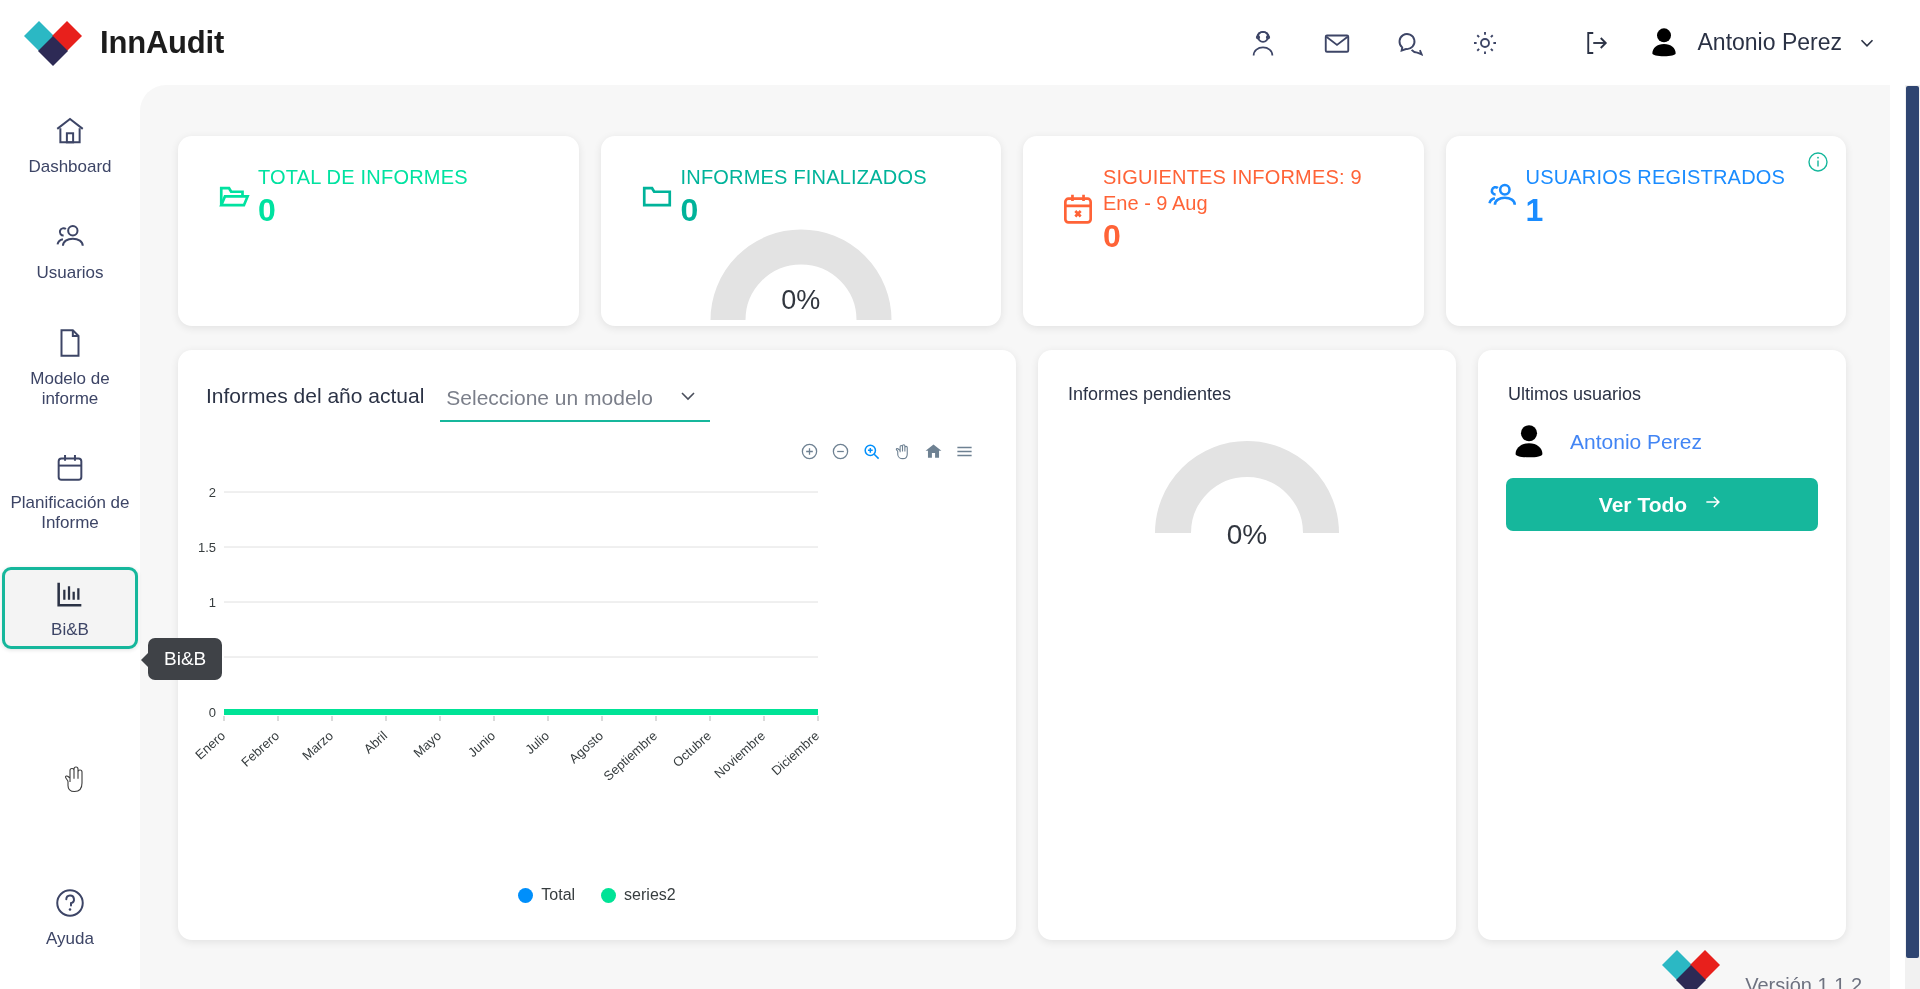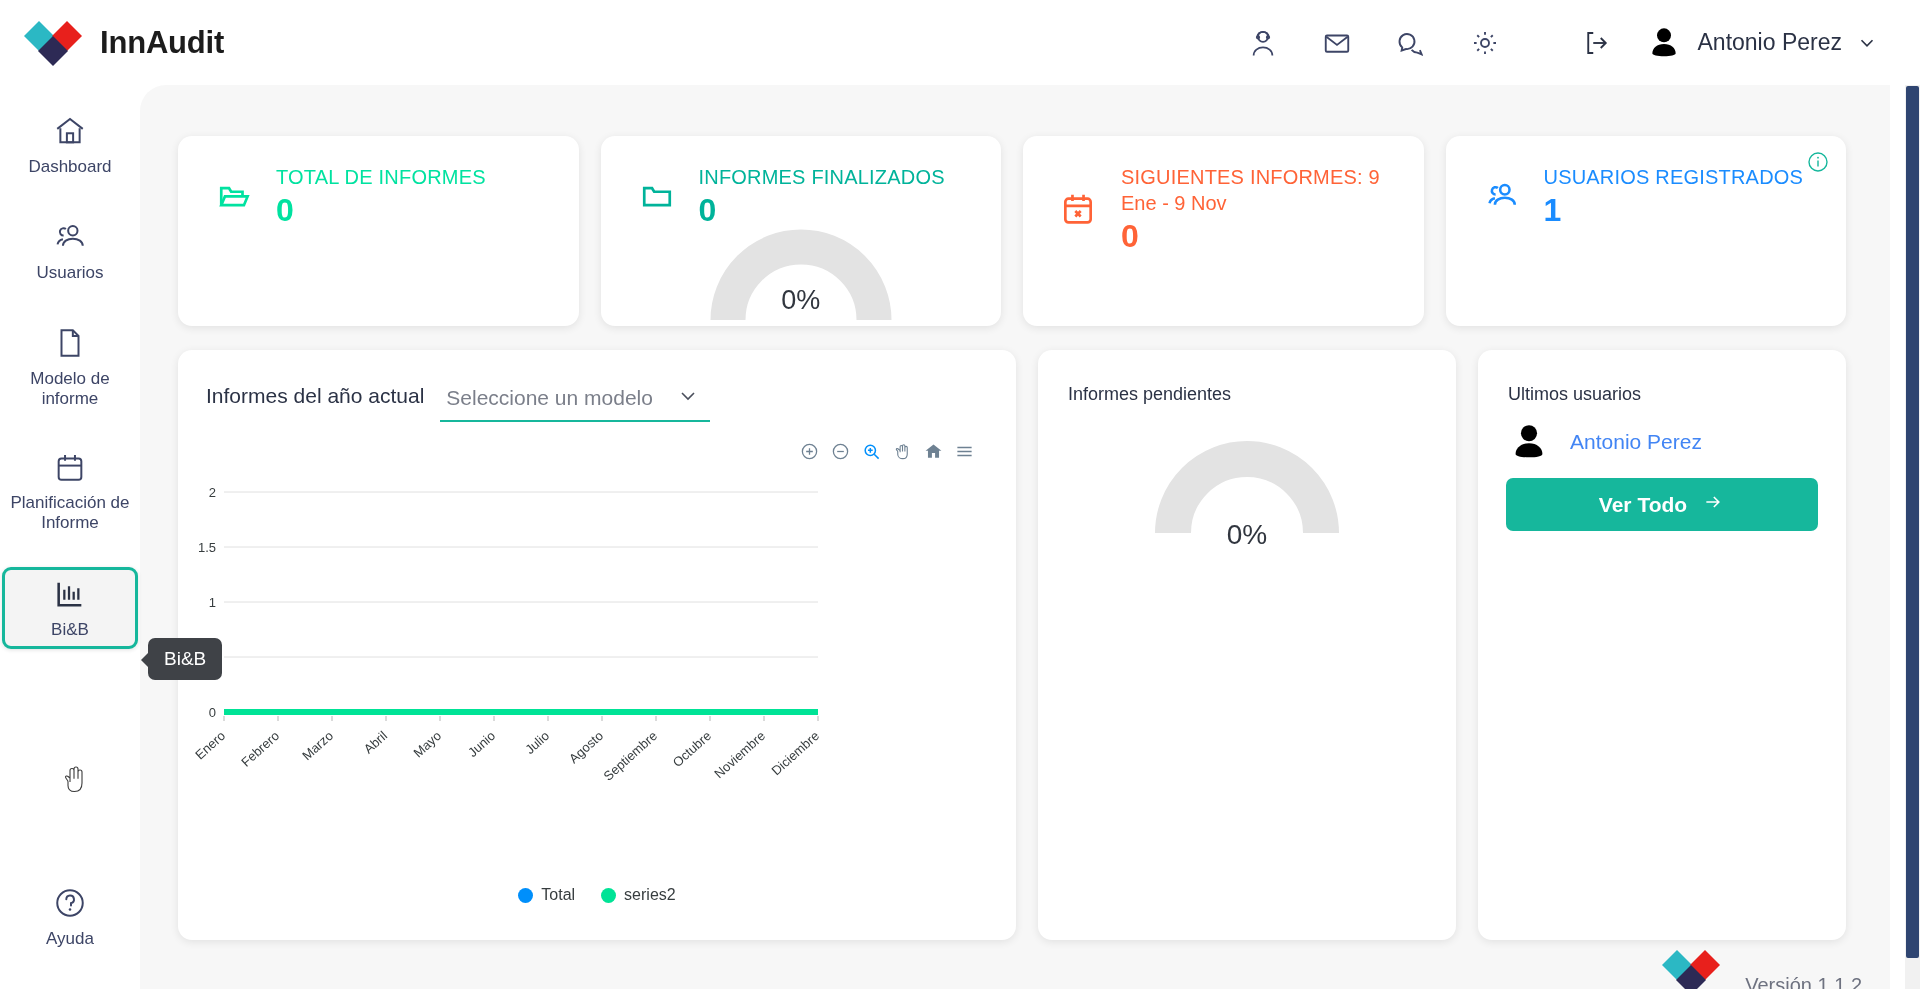--- a/index.html
+++ b/index.html
@@ -84,21 +84,21 @@
   #kpi-row {
     display: flex; gap: 22px; padding: 51px 44px 0 38px;
   }
   .kpi-card {
     flex: 1; height: 190px; background: #fff; border-radius: 14px;
     box-shadow: 0 2px 9px rgba(0,0,0,.09);
     position: relative; overflow: hidden;
   }
   .kpi-head { display: flex; align-items: center; padding: 28px 0 0 36px; }
   .kpi-ico { width: 44px; flex: none; display: flex; align-items: center; }
-  .kpi-text { margin-left: 18px; }
+  .kpi-text { }
   .kpi-title { font-size: 20px; letter-spacing: .2px; line-height: 26px; }
   .kpi-sub { font-size: 20px; line-height: 26px; }
   .kpi-value { font-size: 32px; font-weight: bold; line-height: 36px; margin-top: 2px; }
   .kpi-gauge {
     position: absolute; bottom: 0; left: 50%; transform: translateX(-50%);
   }
   .gauge-pct {
     position: absolute; left: 50%; transform: translateX(-50%);
     bottom: 10px; font-size: 27px; color: #31363f;
   }
@@ -372,21 +372,21 @@
         <span class="kpi-ico">
           <svg width="38" height="38" viewBox="0 0 24 24" fill="none" stroke="#ff6337" stroke-width="1.7">
             <rect x="4" y="5.5" width="16" height="15" rx="2"></rect>
               <path d="M4 10h16"></path>
             <path d="M8.5 3v4M15.5 3v4"></path>
               <path d="M10.3 13.3l3.4 3.4M13.7 13.3l-3.4 3.4"></path>
           </svg>
         </span>
         <div class="kpi-text">
           <div class="kpi-title" style="color:#ff6337">SIGUIENTES INFORMES: 9</div>
-          <div class="kpi-sub" style="color:#ff6337">Ene - 9 Nov</div>
+          <div class="kpi-sub" style="color:#ff6337">Ene - 9 Aug</div>
           <div class="kpi-value" style="color:#ff6337">0</div>
         </div>
       </div>
     </div>
 
     <div class="kpi-card">
       <span id="kpi-info-icon">
         <svg width="24" height="24" viewBox="0 0 24 24" fill="none" stroke="#16b79c" stroke-width="1.4">
           <circle cx="12" cy="12" r="9"></circle>
             <path d="M12 10.6v6"></path>

